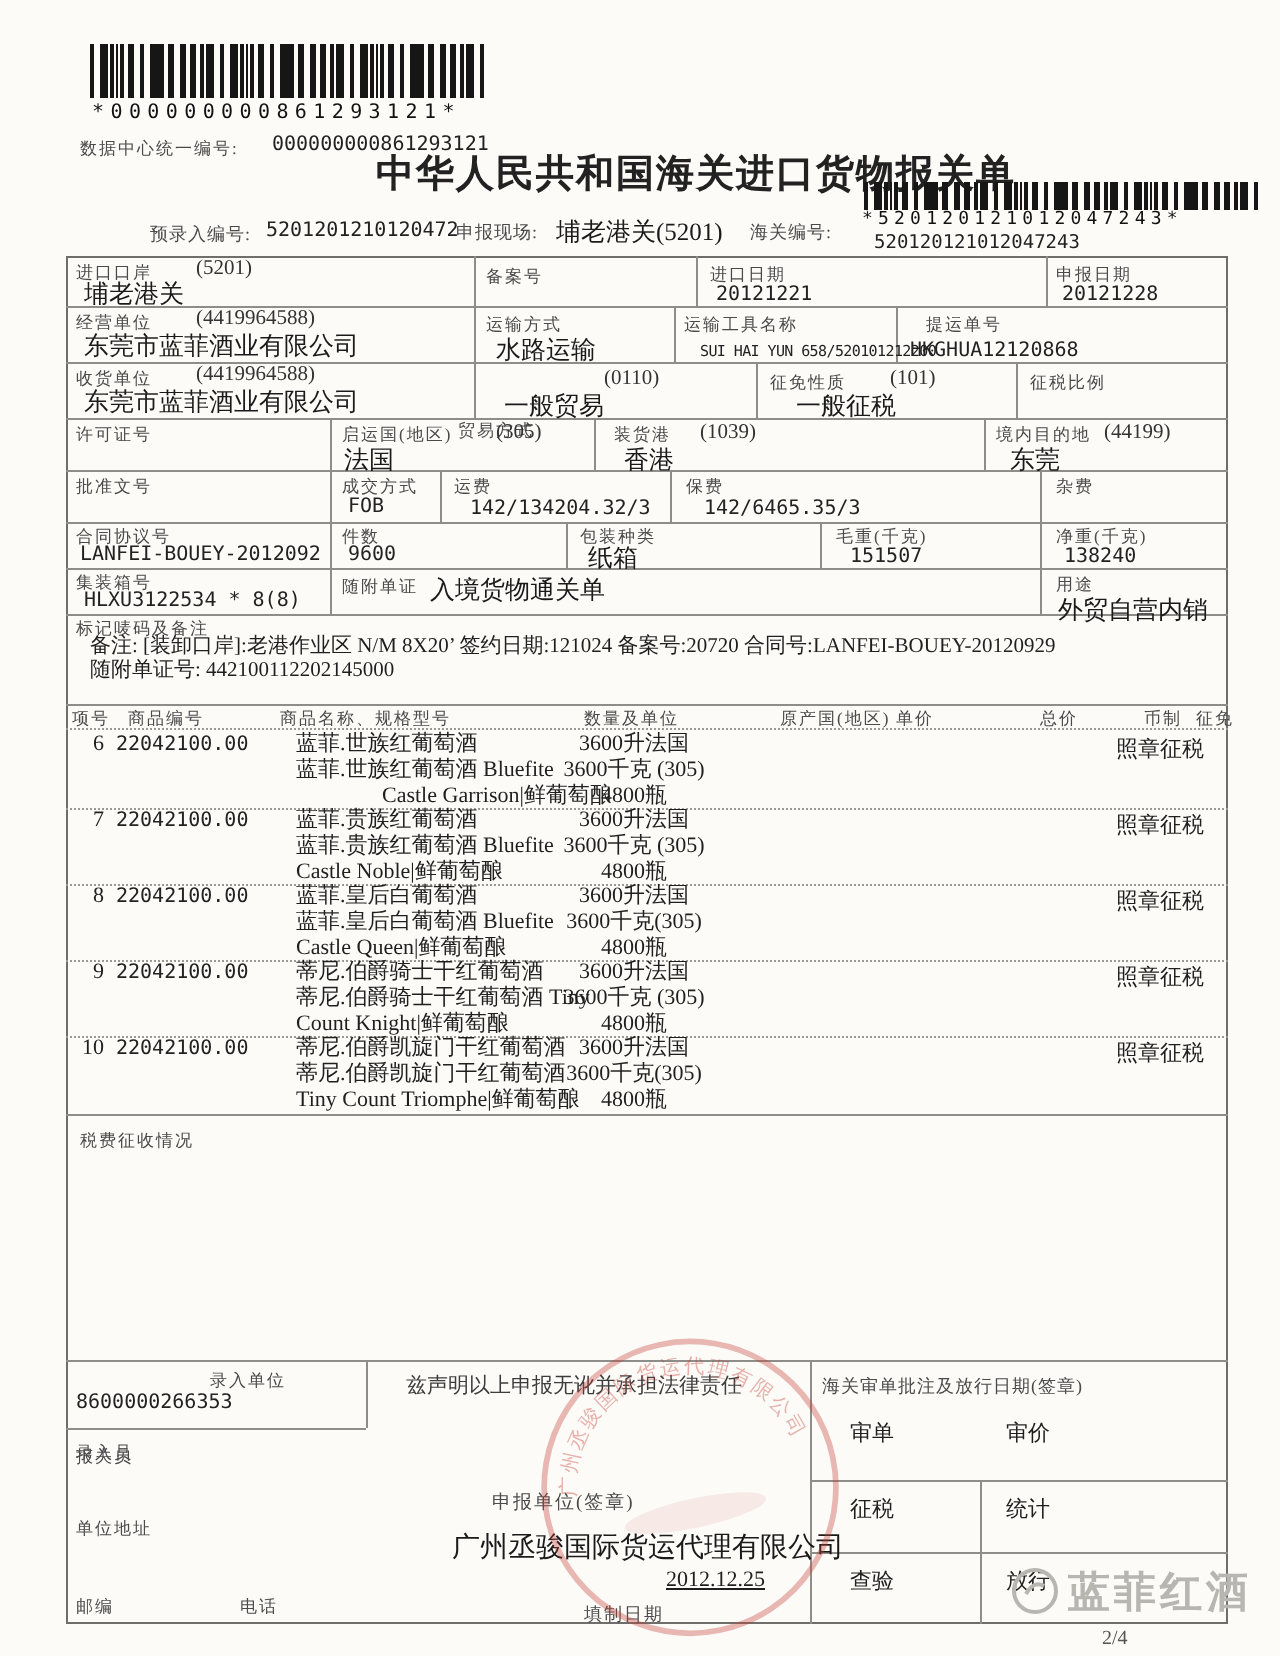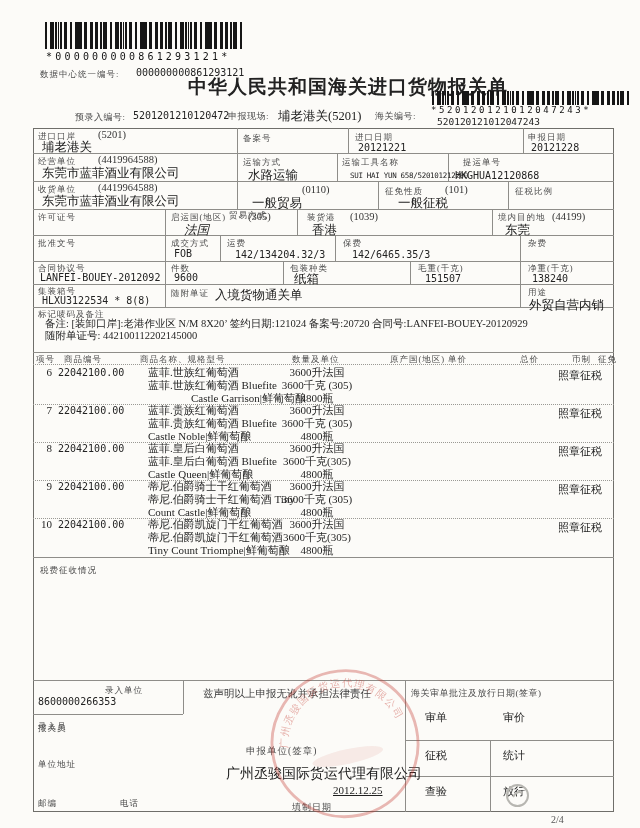--- a/index.html
+++ b/index.html
@@ -121,21 +121,21 @@
   <span class="C" style="left:302px;top:184px;">(0110)</span>
   <span class="V12" style="left:252px;top:195px;">一般贸易</span>
   <span class="L" style="left:385px;top:186px;">征免性质</span>
   <span class="C" style="left:445px;top:184px;">(101)</span>
   <span class="V12" style="left:398px;top:195px;">一般征税</span>
   <span class="L" style="left:515px;top:186px;">征税比例</span>
 
   <span class="L" style="left:38px;top:212px;">许可证号</span>
   <span class="L" style="left:171px;top:212px;">启运国(地区)</span>
   <span class="C" style="left:248px;top:211px;">(305)</span>
-  <span class="V12" style="left:184px;top:222px;font-style:italic;">法国</span>
+  <span class="V12" style="left:172px;top:222px;">法国</span>
   <span class="L" style="left:307px;top:212px;">装货港</span>
   <span class="C" style="left:350px;top:211px;">(1039)</span>
   <span class="V12" style="left:312px;top:222px;">香港</span>
   <span class="L" style="left:498px;top:212px;">境内目的地</span>
   <span class="C" style="left:552px;top:211px;">(44199)</span>
   <span class="V12" style="left:505px;top:222px;">东莞</span>
 
   <span class="L" style="left:38px;top:238px;">批准文号</span>
   <span class="L" style="left:171px;top:238px;">成交方式</span>
   <span class="VM" style="left:174px;top:248px;">FOB</span>
@@ -204,21 +204,21 @@
   <span class="V" style="left:148px;top:469px;">Castle Queen|鲜葡萄酿</span>
   <span class="V qc" style="left:252px;top:443px;">3600升法国</span>
   <span class="V qc" style="left:252px;top:456px;">3600千克(305)</span>
   <span class="V qc" style="left:252px;top:469px;">4800瓶</span>
   <span class="V" style="left:558px;top:446px;">照章征税</span>
 
   <span class="V" style="left:36px;top:481px;width:16px;text-align:right;">9</span>
   <span class="VM" style="left:58px;top:481px;">22042100.00</span>
   <span class="V" style="left:148px;top:481px;">蒂尼.伯爵骑士干红葡萄酒</span>
   <span class="V" style="left:148px;top:494px;">蒂尼.伯爵骑士干红葡萄酒 Tiny</span>
-  <span class="V" style="left:148px;top:507px;">Count Castle|鲜葡萄酿</span>
+  <span class="V" style="left:148px;top:507px;">Count Knight|鲜葡萄酿</span>
   <span class="V qc" style="left:252px;top:481px;">3600升法国</span>
   <span class="V qc" style="left:252px;top:494px;">3600千克 (305)</span>
   <span class="V qc" style="left:252px;top:507px;">4800瓶</span>
   <span class="V" style="left:558px;top:484px;">照章征税</span>
 
   <span class="V" style="left:36px;top:519px;width:16px;text-align:right;">10</span>
   <span class="VM" style="left:58px;top:519px;">22042100.00</span>
   <span class="V" style="left:148px;top:519px;">蒂尼.伯爵凯旋门干红葡萄酒</span>
   <span class="V" style="left:148px;top:532px;">蒂尼.伯爵凯旋门干红葡萄酒</span>
   <span class="V" style="left:148px;top:545px;">Tiny Count Triomphe|鲜葡萄酿</span>
@@ -259,16 +259,17 @@
     <text fill="rgba(198,64,54,0.42)" font-size="12.5" letter-spacing="1.5" font-family="Liberation Serif, serif">
       <textPath href="#arcpath" startOffset="4%">广州丞骏国际货运代理有限公司</textPath>
     </text>
     <ellipse cx="102" cy="118" rx="44" ry="9" fill="rgba(198,64,54,0.10)"></ellipse>
   </svg>
 
   <svg style="left:505px;top:783px;" width="25" height="25" viewBox="0 0 25 25">
     <circle cx="12.5" cy="12.5" r="10.5" fill="none" stroke="#b7b6b1" stroke-width="2"></circle>
     <path d="M 8,14 q 4,-7 9,-4" fill="none" stroke="#b7b6b1" stroke-width="2"></path>
   </svg>
+  <span class="wm-text" style="left:534px;top:782px;">蓝菲红酒</span>
 
   <span class="pg" style="left:551px;top:814px;">2/4</span>
 
 </div>
 
 </body></html>

